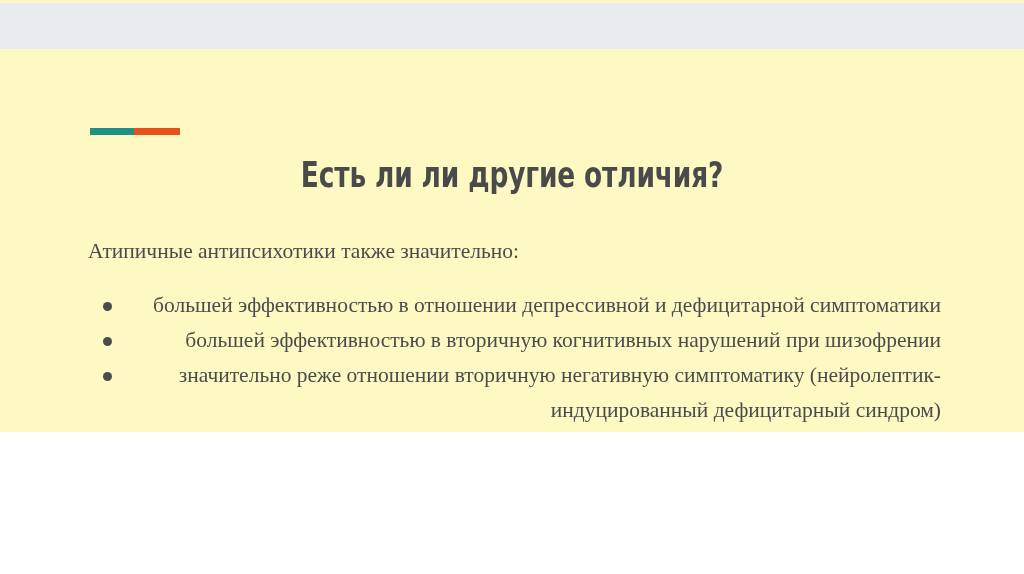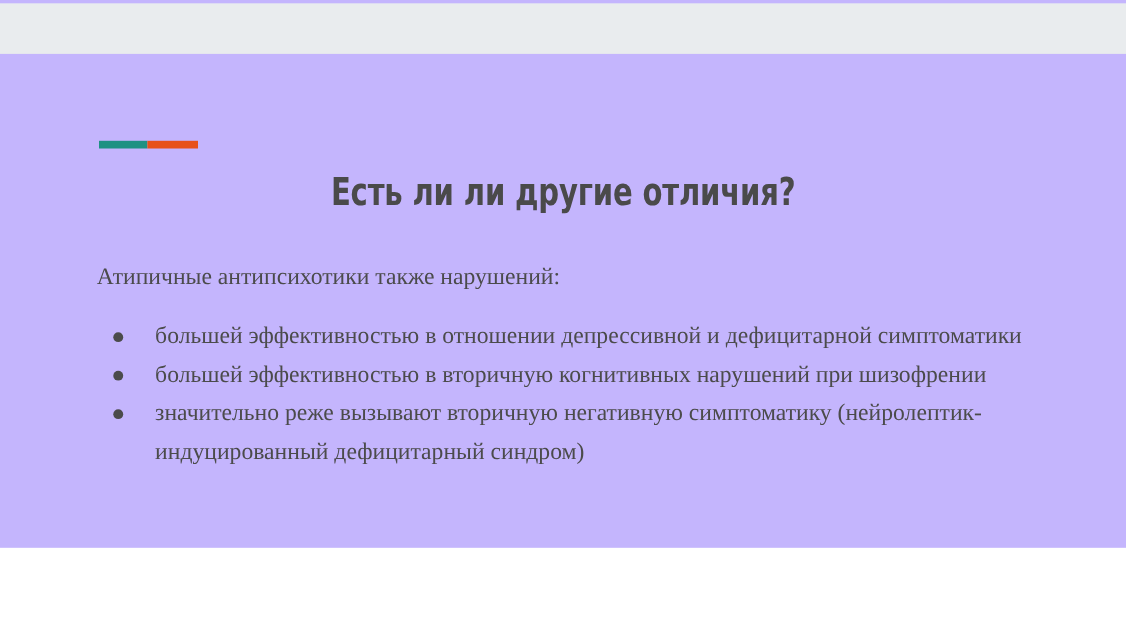--- a/index.html
+++ b/index.html
@@ -10,22 +10,22 @@
     width: 1024px;
     height: 574px;
     background: #ffffff;
     font-family: "Liberation Serif", "DejaVu Serif", serif;
     overflow: hidden;
   }
 
   .slide {
     position: relative;
     width: 1024px;
-    height: 498px;
-    background: #c4b5fd;
+    height: 432px;
+    background: #fef9c3;
   }
 
   
   .top-band {
     position: absolute;
     left: 0;
     top: 3px;
     width: 1024px;
     height: 46px;
     background: #e9ecee;
@@ -98,50 +98,51 @@
     left: 15px;
     top: 14px;
     width: 9px;
     height: 9px;
     border-radius: 50%;
     background: #4b4b4b;
   }
   .bullet-text {
     display: block;
     max-width: 800px;
+    text-align: right;
   }
 </style>
 </head>
 <body>
 
 <div class="slide">
 
   <div class="top-band"></div>
 
   <div class="accent-rule">
     <div class="seg accent-seg-teal"></div>
     <div class="seg accent-seg-orange"></div>
   </div>
 
   <div class="slide-title">Есть ли ли другие отличия?</div>
 
   <div class="body-block">
 
-    <p class="lead-line">Атипичные антипсихотики также нарушений:</p>
+    <p class="lead-line">Атипичные антипсихотики также значительно:</p>
 
     <ul class="bullet-list">
       <li class="bullet-item">
         <span class="bullet-marker"></span>
         <span class="bullet-text">большей эффективностью в отношении депрессивной и дефицитарной симптоматики</span>
       </li>
       <li class="bullet-item">
         <span class="bullet-marker"></span>
         <span class="bullet-text">большей эффективностью в вторичную когнитивных нарушений при шизофрении</span>
       </li>
       <li class="bullet-item">
         <span class="bullet-marker"></span>
-        <span class="bullet-text">значительно реже вызывают вторичную негативную симптоматику (нейролептик-индуцированный дефицитарный синдром)</span>
+        <span class="bullet-text">значительно реже отношении вторичную негативную симптоматику (нейролептик-индуцированный дефицитарный синдром)</span>
       </li>
     </ul>
 
   </div>
 
 </div>
 
 </body></html>

